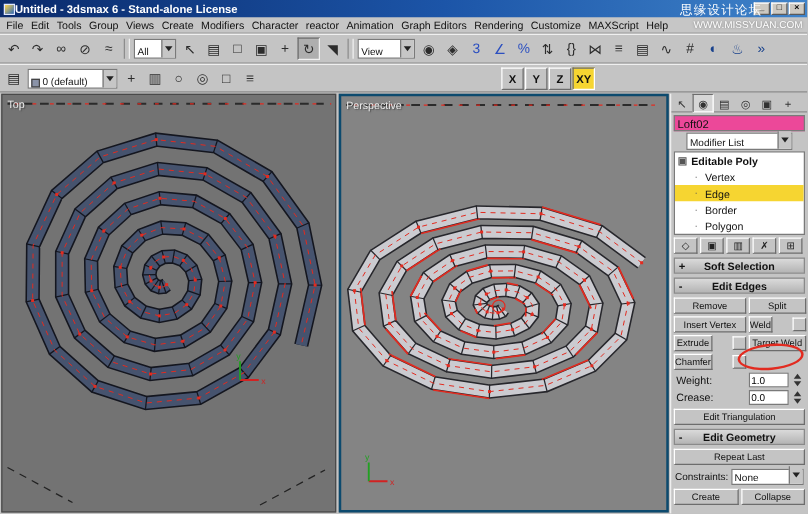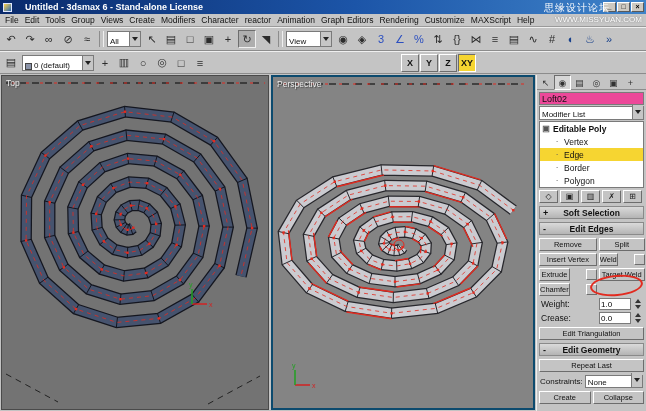--- a/index.html
+++ b/index.html
@@ -3,21 +3,21 @@
 <meta charset="utf-8">
 <style>
   *{box-sizing:border-box;margin:0;padding:0}
   html,body{width:646px;height:411px;overflow:hidden}
   body{font-family:"Liberation Sans",sans-serif;background:#c3c3c3;position:relative}
   .screen{position:absolute;inset:0;width:646px;height:411px;overflow:hidden;background:#c3c3c3}
 
   
   .titlebar{position:absolute;left:0;top:0;width:646px;height:14px;
     background:linear-gradient(90deg,#0a2a6b 0%,#1c55a8 55%,#3f83c9 100%);
-    color:#fff;font-size:9px;font-weight:bold;display:flex;align-items:center;gap:13px;padding:0 3px}
+    color:#fff;font-size:9px;font-weight:bold;display:flex;align-items:center;gap:0;padding:0 3px}
   .app-icon{width:9px;height:9px;background:linear-gradient(135deg,#ffd24a,#2a6ab8);border:1px solid #dfe7ff;flex:0 0 auto}
   .winbtns{position:absolute;right:2px;top:2px;display:flex;gap:1px}
   .win-btn{width:13px;height:10px;background:#cdc9c1;border:1px solid #fff;border-right-color:#5a5a5a;border-bottom-color:#5a5a5a;
     font-size:7px;line-height:7px;text-align:center;color:#000;font-weight:bold}
   .wm1{position:absolute;right:36px;top:1px;color:rgba(255,255,255,.97);font-size:10px;font-weight:normal;z-index:60;letter-spacing:1px}
   .wm2{position:absolute;right:4px;top:15px;color:#fff;font-size:8px;z-index:60;text-shadow:0 0 2px #777}
 
   
   .menubar{position:absolute;left:0;top:14px;width:646px;height:13px;background:#c6c6c6;border-bottom:1px solid #9a9a9a;
     display:flex;align-items:center;font-size:8.5px;color:#111;padding-left:2px}
@@ -49,21 +49,21 @@
   .vp-right{left:271px;width:264px;height:335px;border:2px solid #0c4a6e;background:#848484}
   .vp svg{position:absolute;left:0;top:0}
   .vp-label{position:absolute;left:4px;top:2px;font-size:8.5px;color:#ebebeb;z-index:5;text-shadow:1px 1px 1px #4e4e4e}
 
   
   .panel{position:absolute;left:536px;top:75px;width:110px;height:336px;background:#c4c4c4;border-left:1px solid #eee;font-size:9px;color:#111;overflow:hidden}
   .ptabs{display:flex;height:15px;border-bottom:1px solid #8c8c8c}
   .ptab{width:17px;height:15px;display:flex;align-items:center;justify-content:center;font-size:9px;color:#333;border:1px solid transparent}
   .ptab.pressed{background:#d6d6d6;border-color:#6d6d6d #fff #fff #6d6d6d}
   .namefield{margin:2px 2px 1px;height:13px;background:#ec4899;border:1px solid #7a7a7a;font-size:9px;padding:0 2px;display:flex;align-items:center}
-  .mlist{margin:1px 2px;height:14px}
+  .mlist{margin:1px 12px;height:14px}
   .stack{margin:1px 2px;background:#fff;border:1px solid #7a7a7a;height:67px;overflow:hidden}
   .srow{height:13px;display:flex;align-items:center;font-size:8.5px;padding:0 2px;gap:3px;white-space:nowrap}
   .srow .sg{width:8px;color:#555;font-size:8px;text-align:center}
   .srow.lvl1{padding-left:13px}
   .srow.selected{background:#f6d531}
   .stackbtns{display:flex;gap:2px;margin:2px 2px 1px}
   .sbtn{width:19px;height:13px;background:#c4c4c4;border:1px solid #fff;border-right-color:#6d6d6d;border-bottom-color:#6d6d6d;
     font-size:8px;display:flex;align-items:center;justify-content:center;color:#222}
   .rollout{margin:3px 2px 0;height:13px;background:linear-gradient(#dadada,#b4b4b4);border:1px solid #8a8a8a;
     font-weight:bold;font-size:8.5px;display:flex;align-items:center;justify-content:center;position:relative}

